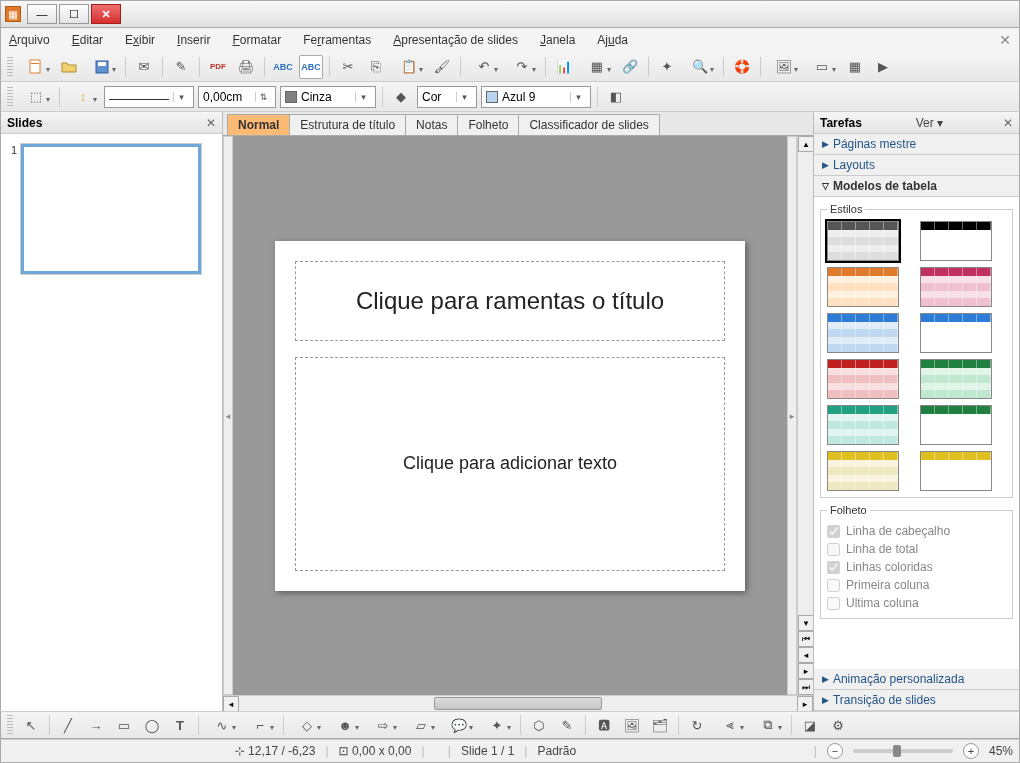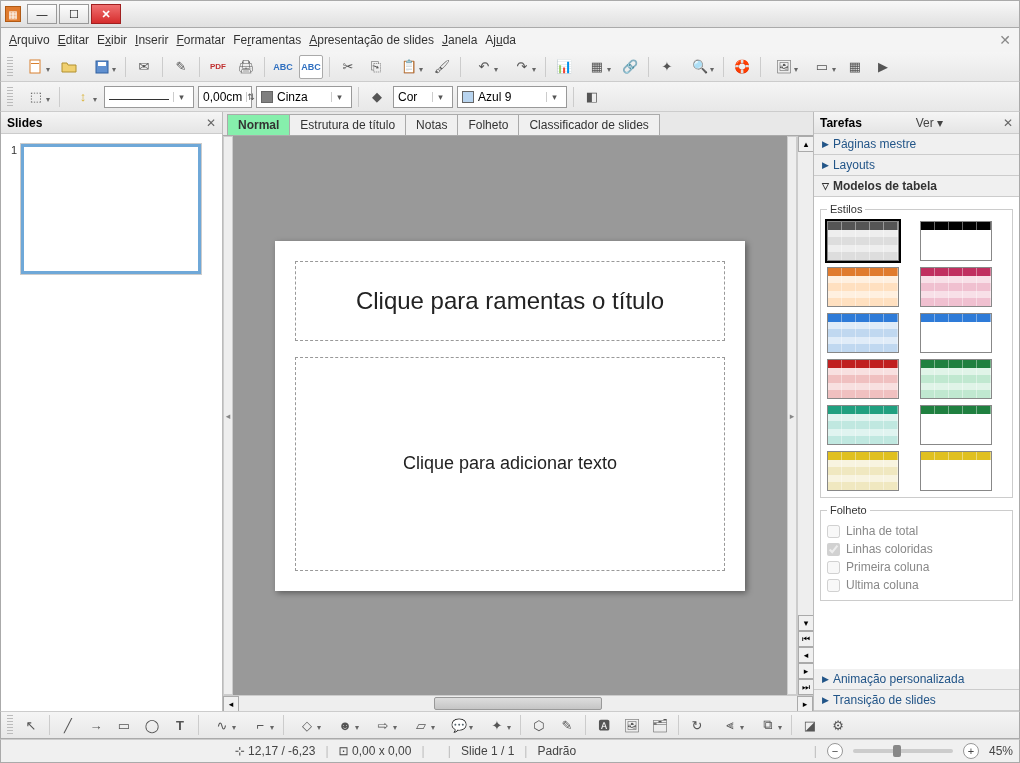--- a/index.html
+++ b/index.html
@@ -44,21 +44,21 @@
 .win-btn.close { background: linear-gradient(#f07070, #d62d2d); color: #fff; border-color: #a02020; font-weight: bold; }
 
 .menubar {
   height: 24px;
   background: #f4f4f4;
   border-left: 1px solid #aaa;
   border-right: 1px solid #aaa;
   display: flex;
   align-items: center;
   padding: 0 8px;
-  gap: 8px;
+  gap: 22px;
   color: #333;
 }
 .menubar span u { text-decoration: underline; }
 .menubar .closex { margin-left: auto; color: #888; font-size: 14px; }
 
 .toolbar {
   height: 30px;
   background: linear-gradient(#f5f5f5, #e8e8e8);
   border-left: 1px solid #aaa;
   border-right: 1px solid #aaa;
@@ -85,21 +85,21 @@
   height: 22px;
   border: 1px solid #999;
   background: #fff;
   display: flex;
   align-items: center;
   padding: 0 4px;
   gap: 4px;
 }
 .combo .swatch { width: 12px; height: 12px; border: 1px solid #666; }
 .combo .dropbtn { margin-left: auto; width: 16px; text-align: center; color: #555; font-size: 9px; border-left: 1px solid #ccc; }
-.numbox { width: 54px; text-align: center; }
+.numbox { width: 78px; text-align: center; }
 
 .main-area {
   flex: 1;
   display: flex;
   border-left: 1px solid #aaa;
   border-right: 1px solid #aaa;
   overflow: hidden;
   background: #e8e8e8;
 }
 
@@ -146,21 +146,21 @@
   border-bottom: 1px solid #aaa;
 }
 .view-tab {
   padding: 3px 10px;
   background: #f0f0f0;
   border: 1px solid #aaa;
   border-bottom: none;
   margin-right: -1px;
   color: #333;
 }
-.view-tab.active { background: #86efac; font-weight: bold; margin-top: 12px; }
+.view-tab.active { background: #fdba74; font-weight: bold; margin-top: 12px; }
 .slide-canvas-wrap {
   flex: 1;
   display: flex;
   position: relative;
   overflow: hidden;
 }
 .slide-canvas {
   flex: 1;
   background: #999;
   display: flex;
@@ -911,20 +911,24 @@
                 <div class="cell" style="background: rgb(255, 255, 255); border-right: 1px solid rgba(255, 255, 255, 0.4);"></div>
                 <div class="cell" style="background: rgb(255, 255, 255); border-right: 1px solid rgba(255, 255, 255, 0.4);"></div>
                 <div class="cell" style="background: rgb(255, 255, 255); border-right: 1px solid rgba(255, 255, 255, 0.4);"></div>
               </div>
             </div>
           </div>
       </fieldset>
       <fieldset>
         <legend>Folheto</legend>
         <label class="chk-row">
+            <input type="checkbox" checked="" disabled="" style="">
+            <span>Linha de cabeçalho</span>
+          </label>
+        <label class="chk-row">
             <input type="checkbox" disabled="" style="">
             <span>Linha de total</span>
           </label>
         <label class="chk-row">
             <input type="checkbox" checked="" disabled="" style="">
             <span>Linhas coloridas</span>
           </label>
         <label class="chk-row">
             <input type="checkbox" disabled="" style="">
             <span>Primeira coluna</span>

